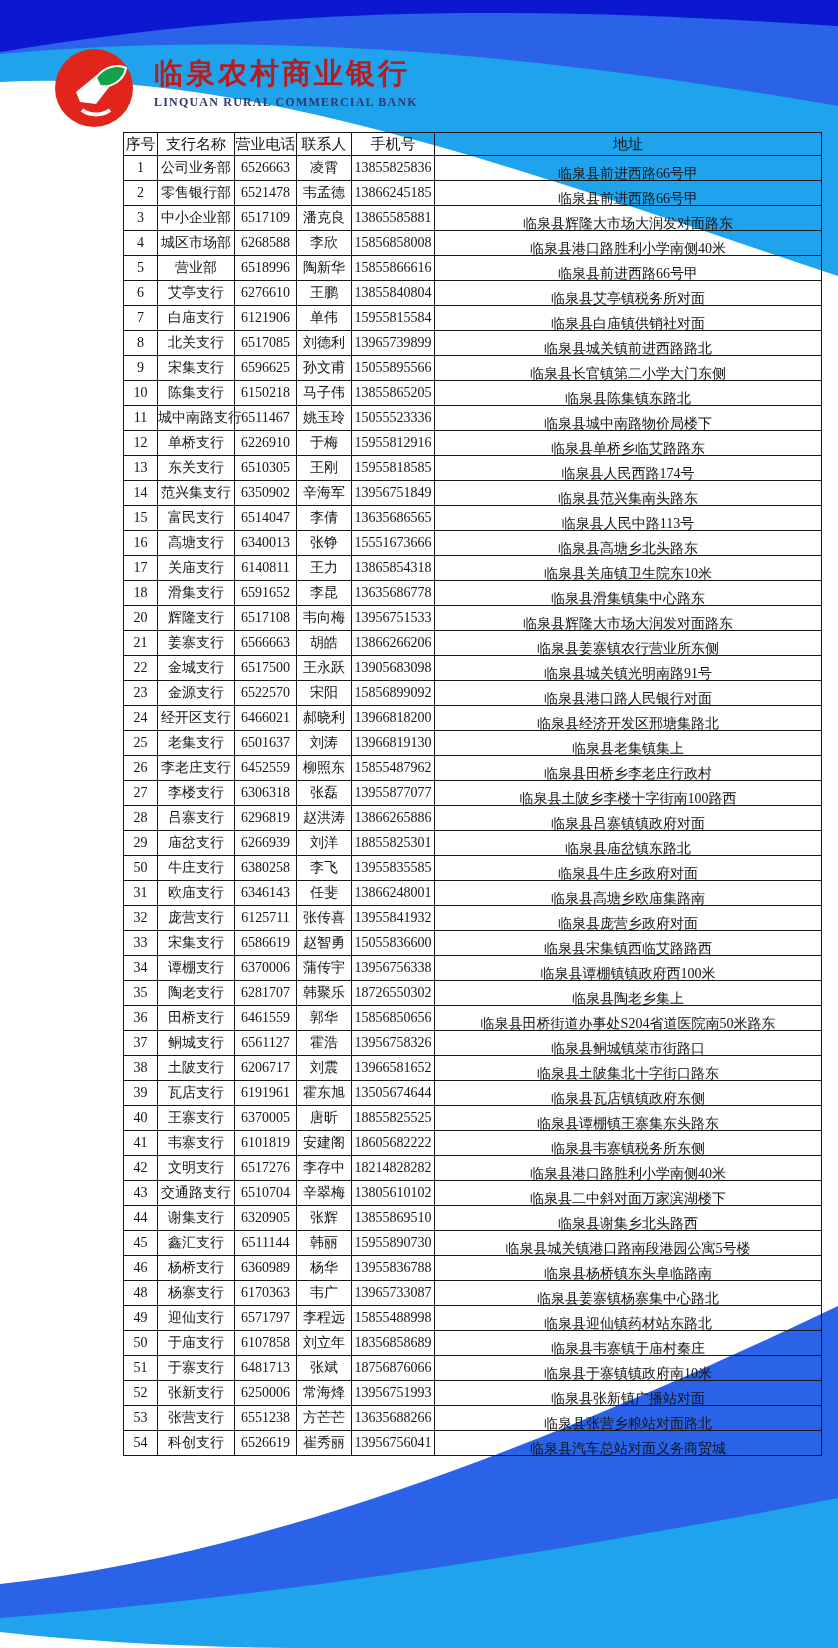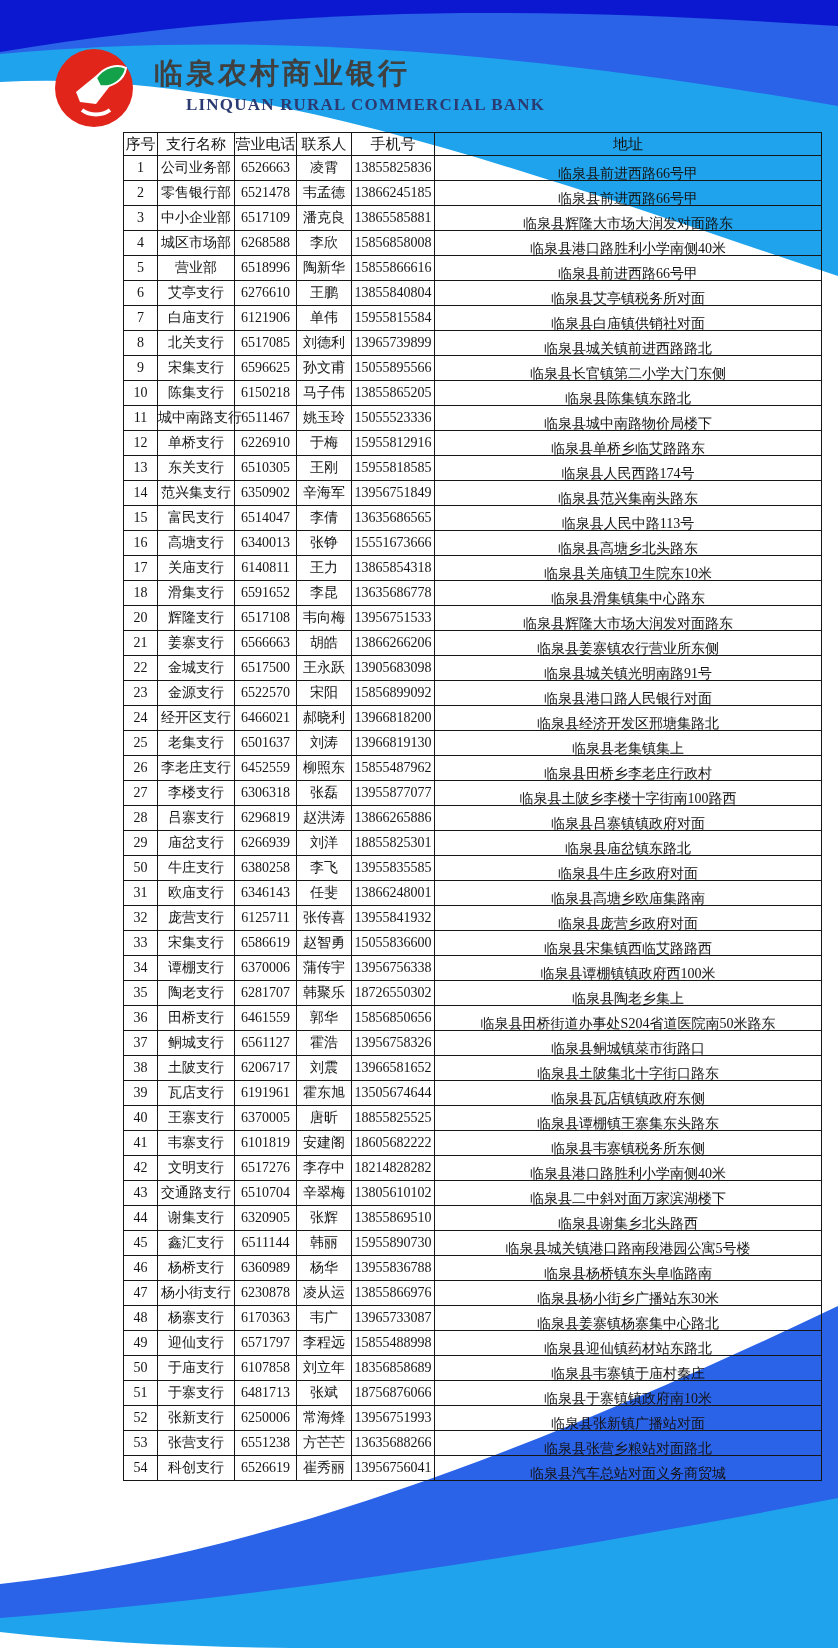--- a/index.html
+++ b/index.html
@@ -6,26 +6,26 @@
   body{
     width:838px;height:1648px;position:relative;overflow:hidden;
     background:#ffffff;
     font-family:"Liberation Serif","DejaVu Serif",serif;
   }
   .bg{position:absolute;left:0;top:0;width:838px;height:1648px;z-index:0;}
   .logo-block{position:absolute;left:52px;top:40px;z-index:2;display:flex;align-items:flex-start;}
   .emblem{width:84px;height:94px;flex:0 0 auto;}
   .brand-text{margin-left:18px;padding-top:18px;}
   .brand-cn{
-    font-size:29px;font-weight:bold;color:#404040;letter-spacing:3px;
+    font-size:29px;font-weight:bold;color:#b91c1c;letter-spacing:3px;
     font-family:"Liberation Serif","DejaVu Serif",serif;line-height:1.1;
   }
   .brand-en{
-    font-size:17px;font-weight:bold;color:#2c3a72;letter-spacing:1.2px;
-    margin-top:5px;font-family:"Liberation Serif","DejaVu Serif",serif;margin-left:32px;
+    font-size:12px;font-weight:bold;color:#2c3a72;letter-spacing:1.2px;
+    margin-top:5px;font-family:"Liberation Serif","DejaVu Serif",serif;
   }
   .tbl-wrap{position:absolute;left:75px;top:132px;z-index:1;}
   table.branches{
     border-collapse:collapse;table-layout:fixed;width:698px;
     background:transparent;
     margin-left:48px;
   }
   table.branches th,table.branches td{
     border:1px solid #161616;padding:0;color:#141414;
     overflow:visible;white-space:nowrap;
@@ -449,28 +449,20 @@
         </tr>
         <tr>
           <td class="c0">46</td>
           <td class="c1">杨桥支行</td>
           <td class="c2">6360989</td>
           <td class="c3">杨华</td>
           <td class="c4">13955836788</td>
           <td class="c5">临泉县杨桥镇东头阜临路南</td>
         </tr>
         <tr>
-          <td class="c0">47</td>
-          <td class="c1">杨小街支行</td>
-          <td class="c2">6230878</td>
-          <td class="c3">凌从运</td>
-          <td class="c4">13855866976</td>
-          <td class="c5">临泉县杨小街乡广播站东30米</td>
-        </tr>
-        <tr>
           <td class="c0">48</td>
           <td class="c1">杨寨支行</td>
           <td class="c2">6170363</td>
           <td class="c3">韦广</td>
           <td class="c4">13965733087</td>
           <td class="c5">临泉县姜寨镇杨寨集中心路北</td>
         </tr>
         <tr>
           <td class="c0">49</td>
           <td class="c1">迎仙支行</td>

